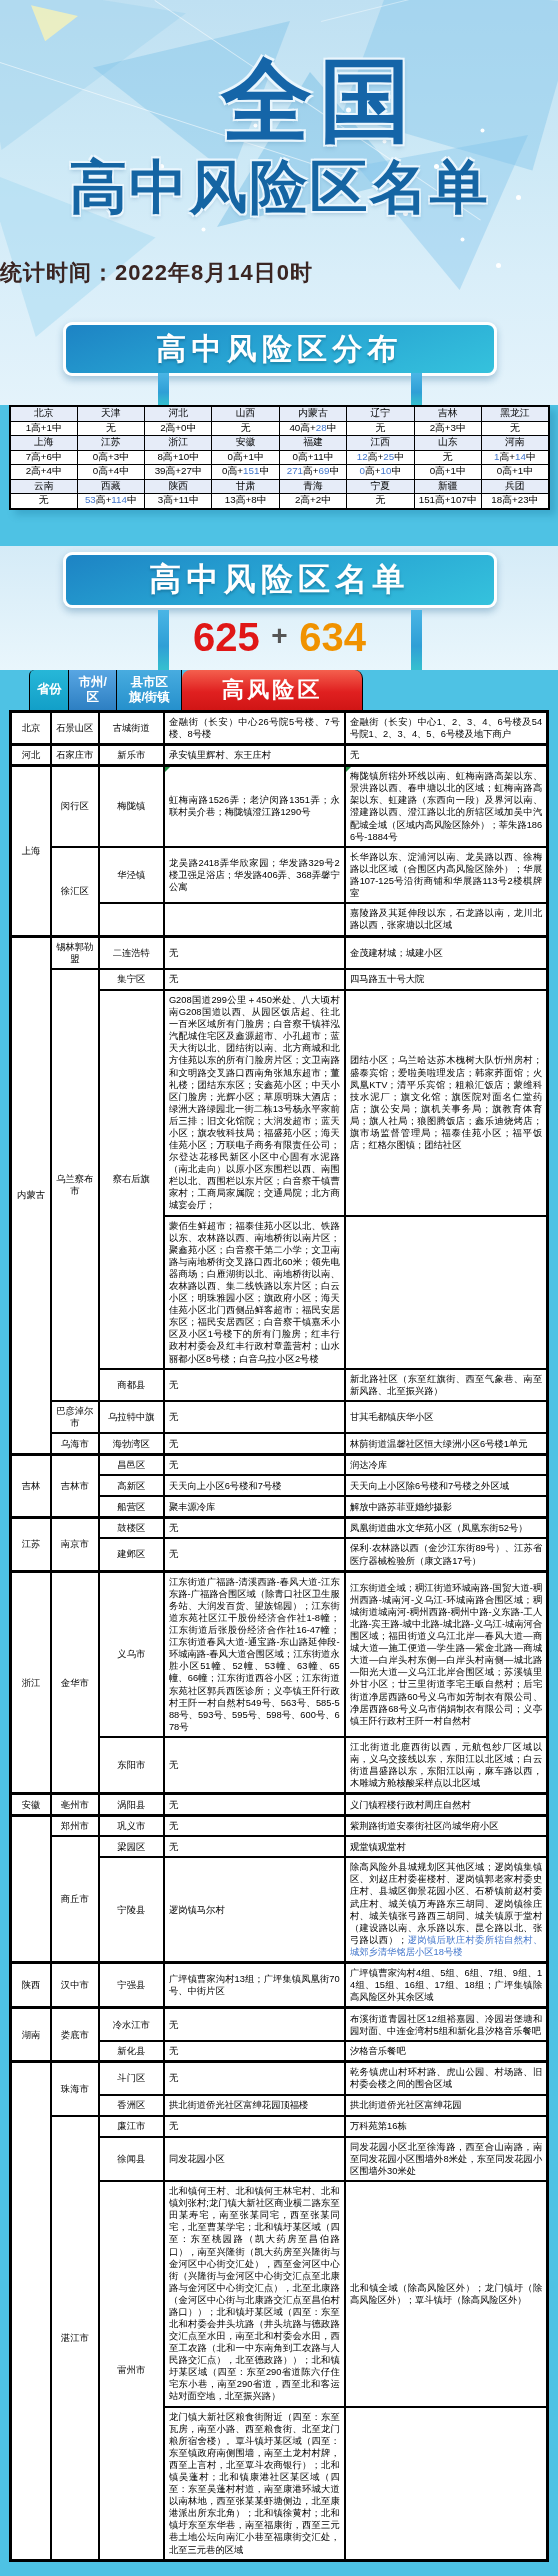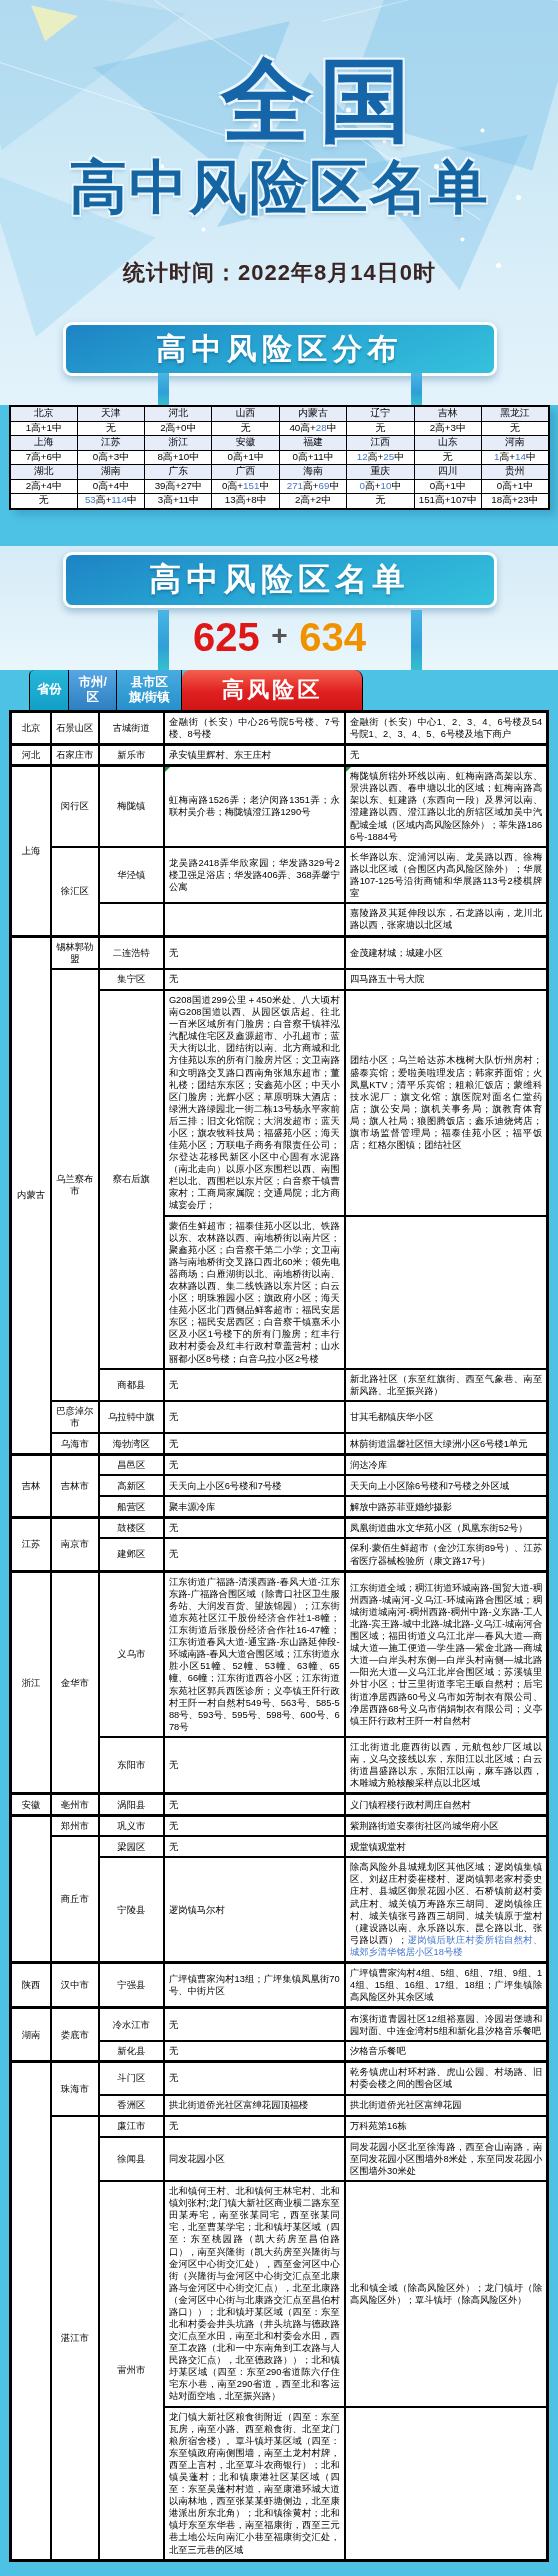--- a/index.html
+++ b/index.html
@@ -23,21 +23,21 @@
   .dots{position:absolute;left:326px;top:93px;width:3.1px;height:3.1px;border-radius:50%;background:#fff;
         box-shadow:21px 15.5px 0 1px #fff,57px 47px 0 0.5px #fff,109px 72px 0 1px #fff,155px 36px 0 0.5px #fff,
         191px 103px 0 1px #fff,135px 145px 0 0.5px #fff,78px 119px 0 1px #fff,171px 171px 0 1px #fff,
         -72px 31px 0 0.5px #fff,-166px 72px 0 1px #fff,-124px 135px 0 0.5px #fff;}
   .t1{position:absolute;left:0;width:559px;top:40px;text-align:center;font-size:91px;font-weight:bold;
       letter-spacing:7.2px;color:#1565a8;
       text-shadow:-2.1px -2.1px 0 #eaf6fd,2.1px -2.1px 0 #eaf6fd,-2.1px 2.1px 0 #eaf6fd,2.1px 2.1px 0 #eaf6fd,0 3.1px 5.2px rgba(20,80,130,.25);padding-left:40px;}
   .t2{position:absolute;left:0;width:559px;top:149px;text-align:center;font-size:58px;font-weight:bold;
       letter-spacing:2.1px;color:#1565a3;
       text-shadow:-1.6px -1.6px 0 #eaf6fd,1.6px -1.6px 0 #eaf6fd,-1.6px 1.6px 0 #eaf6fd,1.6px 1.6px 0 #eaf6fd,0 2.6px 4.1px rgba(20,80,130,.25);}
-  .stat{position:absolute;left:0;width:559px;top:258px;text-align:center;font-size:22px;font-weight:bold;
+  .stat{position:absolute;left:0;width:559px;top:258px;text-align:left;font-size:22px;font-weight:bold;
         color:#3a2522;letter-spacing:1px;}
   
   .banner{position:absolute;left:50%;transform:translateX(-50%);width:428px;
           background:linear-gradient(160deg,#1d83c4 0%,#27a3d2 45%,#35c2dd 100%);
           border:3.1px solid #ffffff;border-radius:9.3px;display:flex;align-items:center;justify-content:center;
           color:#fff;font-weight:bold;letter-spacing:5.2px;
           box-shadow:0 3.1px 7.2px rgba(20,90,140,.30);text-shadow:0 1.6px 2.6px rgba(0,60,90,.35);}
   .b1{top:322px;height:48px;font-size:30px;}
   .b2{top:6.2px;height:50px;font-size:32px;}
   .conn{position:absolute;width:11.4px;background:linear-gradient(180deg,#4ab5e5 0%,#2f9fd6 60%,#35c0cf 100%);}
@@ -139,38 +139,38 @@
           <td class="dv">7高+6中</td>
           <td class="dv">0高+3中</td>
           <td class="dv">8高+10中</td>
           <td class="dv">0高+1中</td>
           <td class="dv">0高+11中</td>
           <td class="dv"><span class="blu">12</span>高+<span class="blu">25</span>中</td>
           <td class="dv">无</td>
           <td class="dv"><span class="blu">1</span>高+<span class="blu">14</span>中</td>
         </tr>
         <tr>
-          <td class="dh">湖北</td>
-          <td class="dh">湖南</td>
-          <td class="dh">广东</td>
-          <td class="dh">广西</td>
-          <td class="dh">海南</td>
-          <td class="dh">重庆</td>
-          <td class="dh">四川</td>
-          <td class="dh">贵州</td>
-        </tr>
-        <tr>
           <td class="dv">2高+4中</td>
           <td class="dv">0高+4中</td>
           <td class="dv">39高+27中</td>
           <td class="dv">0高+<span class="blu">151</span>中</td>
           <td class="dv"><span class="blu">271</span>高+<span class="blu">69</span>中</td>
           <td class="dv"><span class="blu">0</span>高+<span class="blu">10</span>中</td>
           <td class="dv">0高+1中</td>
           <td class="dv">0高+1中</td>
+        </tr>
+        <tr>
+          <td class="dh">云南</td>
+          <td class="dh">西藏</td>
+          <td class="dh">陕西</td>
+          <td class="dh">甘肃</td>
+          <td class="dh">青海</td>
+          <td class="dh">宁夏</td>
+          <td class="dh">新疆</td>
+          <td class="dh">兵团</td>
         </tr>
         <tr>
           <td class="dv">无</td>
           <td class="dv"><span class="blu">53</span>高+<span class="blu">114</span>中</td>
           <td class="dv">3高+11中</td>
           <td class="dv">13高+8中</td>
           <td class="dv">2高+2中</td>
           <td class="dv">无</td>
           <td class="dv">151高+107中</td>
           <td class="dv">18高+23中</td>
@@ -302,21 +302,21 @@
         <tr class="grp-first">
           <td class="c-prov" rowspan="2">江苏</td>
           <td class="c-city" rowspan="2">南京市</td>
           <td class="c-county">鼓楼区</td>
           <td class="c-high">无</td>
           <td class="c-med">凤凰街道曲水文华苑小区（凤凰东街52号）</td>
         </tr>
         <tr>
           <td class="c-county">建邺区</td>
           <td class="c-high">无</td>
-          <td class="c-med">保利·蒙佰生鲜超市（金沙江东街89号）、江苏省医疗器械检验所（康文路17号）</td>
+          <td class="c-med">保利·农林路以西（金沙江东街89号）、江苏省医疗器械检验所（康文路17号）</td>
         </tr>
         <tr class="grp-first">
           <td class="c-prov" rowspan="2">浙江</td>
           <td class="c-city" rowspan="2">金华市</td>
           <td class="c-county">义乌市</td>
           <td class="c-high">江东街道广福路-清溪西路-春风大道-江东东路-广福路合围区域（除青口社区卫生服务站、大润发百货、望族锦园）；江东街道东苑社区江干股份经济合作社1-8幢；江东街道后张股份经济合作社16-47幢；江东街道春风大道-通宝路-东山路延伸段-环城南路-春风大道合围区域；江东街道永胜小区51幢、52幢、53幢、63幢、65幢、66幢；江东街道西谷小区；江东街道东苑社区郭兵西医诊所；义亭镇王阡行政村王阡一村自然村549号、563号、585-588号、593号、595号、598号、600号、678号</td>
           <td class="c-med">江东街道全域；稠江街道环城南路-国贸大道-稠州西路-城南河-义乌江-环城南路合围区域；稠城街道城南河-稠州西路-稠州中路-义东路-工人北路-宾王路-城中北路-城北路-义乌江-城南河合围区域；福田街道义乌江北岸—春风大道—商城大道—施工便道—学生路—紫金北路—商城大道—白岸头村东侧—白岸头村南侧—城北路—阳光大道—义乌江北岸合围区域；苏溪镇里外甘小区；廿三里街道李宅王畈自然村；后宅街道净居西路60号义乌市如芳制衣有限公司、净居西路68号义乌市俏娟制衣有限公司；义亭镇王阡行政村王阡一村自然村</td>
         </tr>
         <tr>
           <td class="c-county">东阳市</td>

